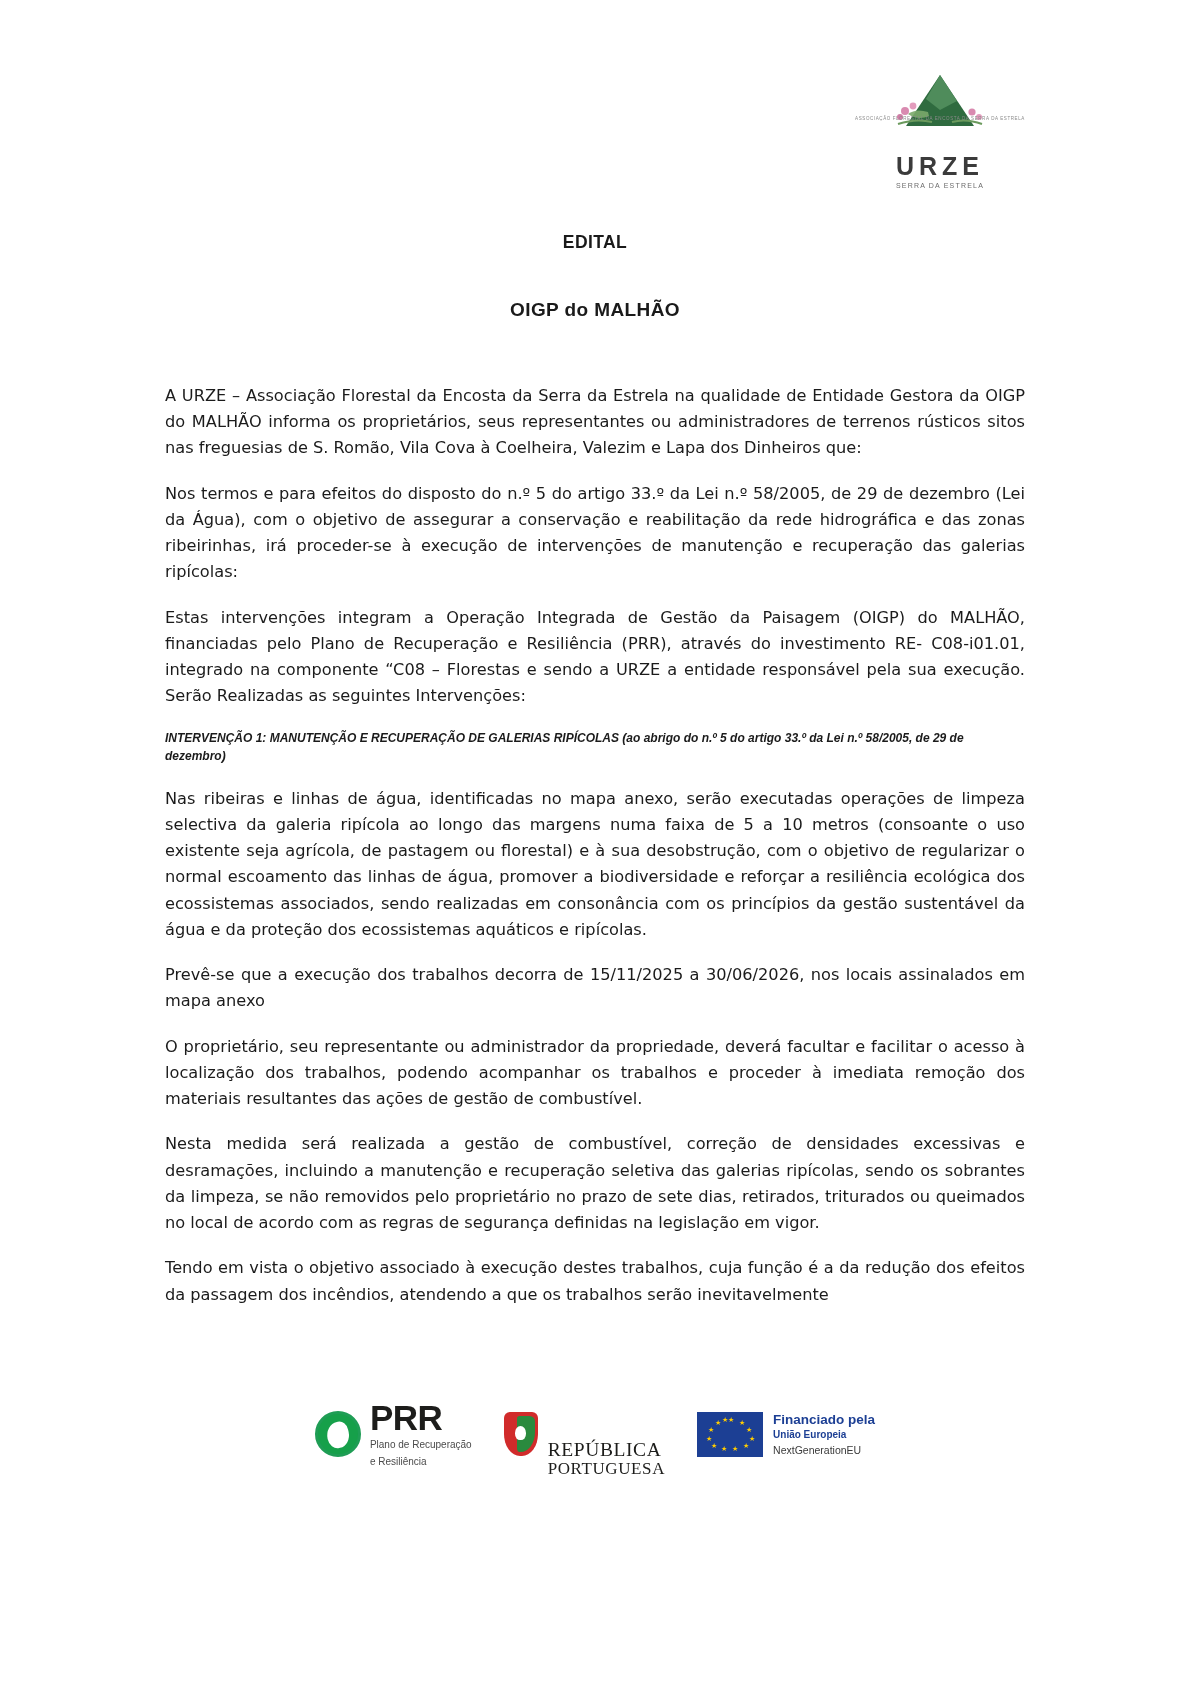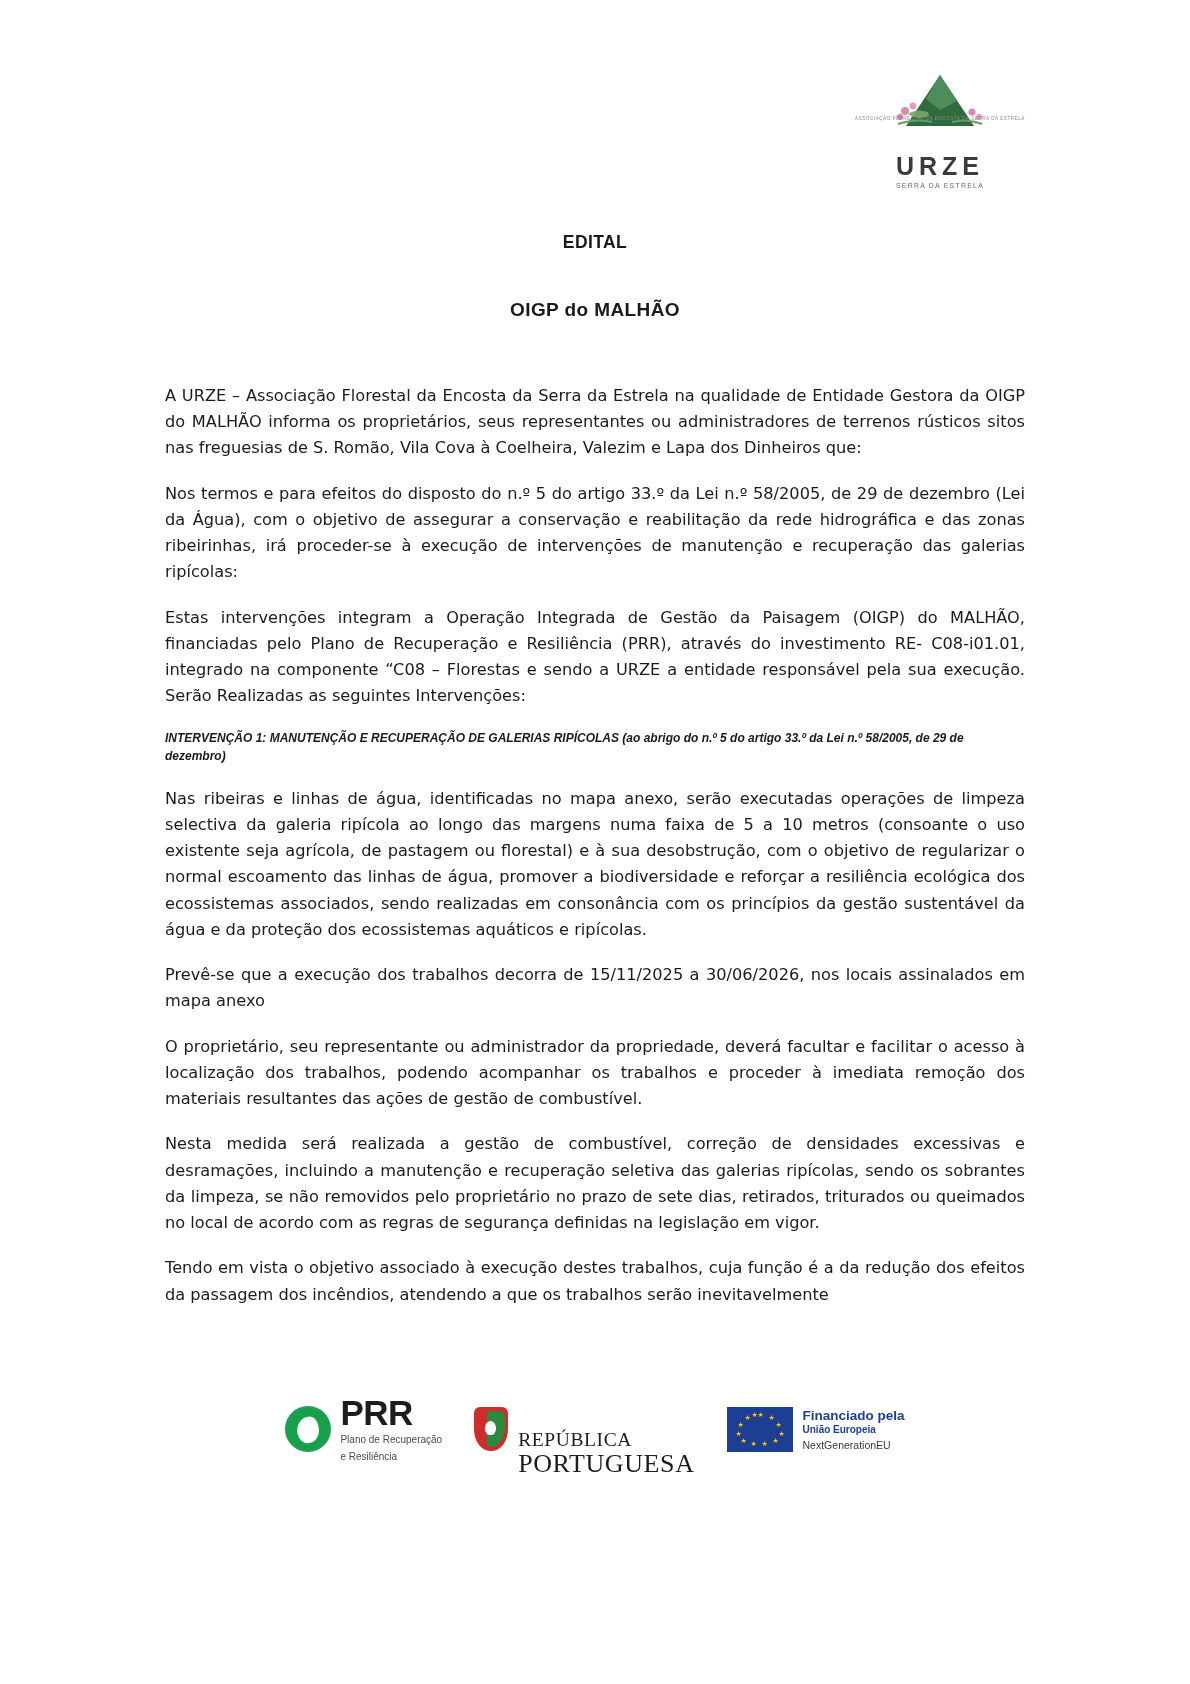--- a/index.html
+++ b/index.html
@@ -195,21 +195,21 @@
     background: #ffffff;
     border-radius: 50% 50% 45% 45%;
   }
   .rep-text {
     font-family: "Liberation Serif", serif;
     color: #1d1d1b;
     line-height: 1.08;
     margin-top: 48px;
   }
   .rep-l1 { font-size: 19.5px; letter-spacing: .6px; }
-  .rep-l2 { font-size: 26px; letter-spacing: .6px; }
+  .rep-l2 { font-size: 17px; letter-spacing: .6px; }
 
   .logo-eu {
     display: flex;
     align-items: center;
     gap: 10px;
   }
   .eu-flag {
     width: 66px;
     height: 45px;
     background: #1c3f94;

